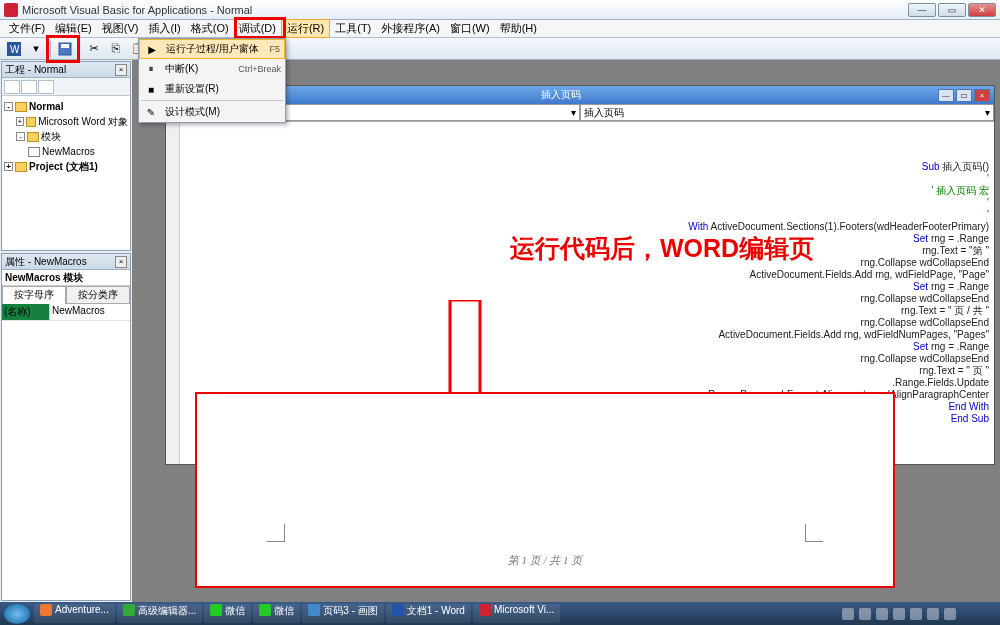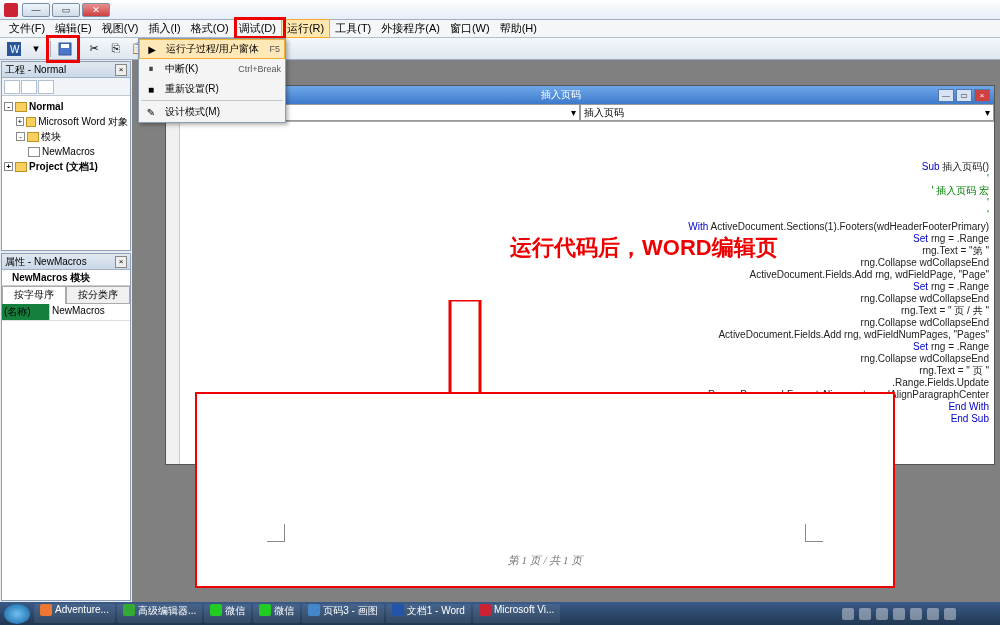--- a/index.html
+++ b/index.html
@@ -26,21 +26,21 @@
 .proj-tb { height:18px; background:#f0f4f8; border-bottom:1px solid #c0c8d0; display:flex; align-items:center; padding-left:2px; gap:1px; }
 .proj-tb .b { width:16px; height:14px; border:1px solid #b0c0d0; background:#fff; }
 .tree { padding:3px 2px; font-size:10px; line-height:15px; }
 .tree-node { display:flex; align-items:center; gap:2px; white-space:nowrap; }
 .tree-node.bold { font-weight:bold; }
 .exp { width:9px; height:9px; border:1px solid #888; text-align:center; line-height:7px; font-size:8px; background:#fff; }
 .ficon { width:12px; height:10px; background:#f8d060; border:1px solid #c09020; }
 .micon { width:12px; height:10px; background:#fff; border:1px solid #888; }
 .indent1 { padding-left:12px; }
 .indent2 { padding-left:24px; }
-.prop-head { height:16px; background:#fff; border-bottom:1px solid #ccc; font-size:10px; padding:1px 10px; font-weight:bold; }
+.prop-head { height:16px; background:#fff; border-bottom:1px solid #ccc; font-size:10px; padding:1px 3px; font-weight:bold; }
 .prop-tabs { display:flex; font-size:10px; }
 .prop-tab { flex:1; padding:1px 2px; border:1px solid #aaa; background:#f0f0f0; text-align:center; }
 .prop-tab.act { background:#fff; border-bottom:none; }
 .prop-grid { font-size:10px; }
 .prop-row { display:flex; border-bottom:1px solid #e0e0e0; }
 .prop-row .k { width:48px; padding:1px 2px; border-right:1px solid #ccc; background:#15803d; }
 .prop-row .v { flex:1; padding:1px 2px; }
 .main { flex:1; background:#808080; position:relative; padding:4px; }
 .dd-menu { position:absolute; left:138px; top:38px; width:148px; background:#f4f4f4; border:1px solid #8a9cb0; box-shadow:2px 2px 4px rgba(0,0,0,.3); z-index:20; }
 .dd-item { display:flex; align-items:center; height:20px; padding:0 4px; font-size:10px; gap:6px; }
@@ -54,40 +54,41 @@
 .code-title .t { flex:1; text-align:center; }
 .code-title .wb { display:flex; gap:2px; }
 .code-title .wbb { width:16px; height:13px; background:#d8e4f4; border:1px solid #5078b0; font-size:8px; text-align:center; line-height:11px; color:#333; }
 .code-title .wbb.c { background:#d04040; color:#fff; }
 .code-combos { height:18px; display:flex; border-bottom:1px solid #aaa; }
 .code-combo { flex:1; border:1px solid #999; background:#fff; font-size:10px; padding:1px 3px; display:flex; align-items:center; justify-content:space-between; }
 .code-body { flex:1; padding:3px 5px 3px 18px; font-family:"SimSun","NSimSun",monospace; font-size:10px; line-height:12px; white-space:pre; overflow:hidden; color:#222; position:relative;text-align:right; }
 .code-body .kw { color:#0000c8; }
 .code-body .cm { color:#008000; }
 .margin-bar { position:absolute; left:0; top:0; bottom:0; width:14px; background:#f0f0f0; border-right:1px solid #ccc; }
-.anno { position:absolute; color:#e00; font-size:22px; font-weight:bold; line-height:32px; font-family:"SimHei","Microsoft YaHei"; pointer-events:none; }
+.anno { position:absolute; color:#e00; font-size:25px; font-weight:bold; line-height:32px; font-family:"SimHei","Microsoft YaHei"; pointer-events:none; }
 .arrow-svg { position:absolute; pointer-events:none; }
 .page-prev { position:absolute; left:195px; top:392px; width:700px; height:196px; border:2px solid #e00; background:#fff; }
 .page-prev .corner { position:absolute; width:18px; height:18px; }
 .page-prev .tl { top:130px; left:70px; border-left:1px solid #888; border-top:1px solid #888; transform:rotate(180deg); }
 .page-prev .tr { top:130px; right:70px; border-right:1px solid #888; border-top:1px solid #888; transform:rotate(180deg); }
 .page-prev .foot { position:absolute; bottom:18px; left:0; right:0; text-align:center; font-size:11px; color:#777; font-family:"SimSun";font-style:italic; }
 .task-bar { position:absolute; bottom:0; left:0; right:0; height:23px; background:linear-gradient(#3a5a88,#203850); display:flex; align-items:center; padding:0 4px; }
 .start { width:26px; height:20px; background:radial-gradient(#6fc0f0,#1060a0); border-radius:50%; margin-right:4px; }
 .task { height:19px; padding:0 6px; margin-right:2px; display:flex; gap:3px; font-size:10px; color:#fff; background:rgba(255,255,255,.08); border-radius:2px; max-width:95px; overflow:hidden; white-space:nowrap; }
 .task .ti { width:12px; height:12px; background:#46a; border-radius:2px; }
 .tray { margin-left:auto; display:flex; align-items:center; gap:5px; color:#fff; font-size:9px; }
 .tray .ic { width:12px; height:12px; background:rgba(255,255,255,.4); border-radius:2px; }
 .clock { text-align:left; line-height:10px;margin-top:44px; }
 </style>
 </head>
 <body>
 
 <div class="title-bar">
   <div class="icon"></div>
+  <div class="title">Microsoft Visual Basic for Applications - Normal</div>
   <div class="win-btns">
     <div class="win-btn">—</div>
     <div class="win-btn">▭</div>
     <div class="win-btn cls">✕</div>
   </div>
 </div>
 
 <div class="menu-bar">
   <span class="menu-item">文件(F)</span>
   <span class="menu-item">编辑(E)</span>

